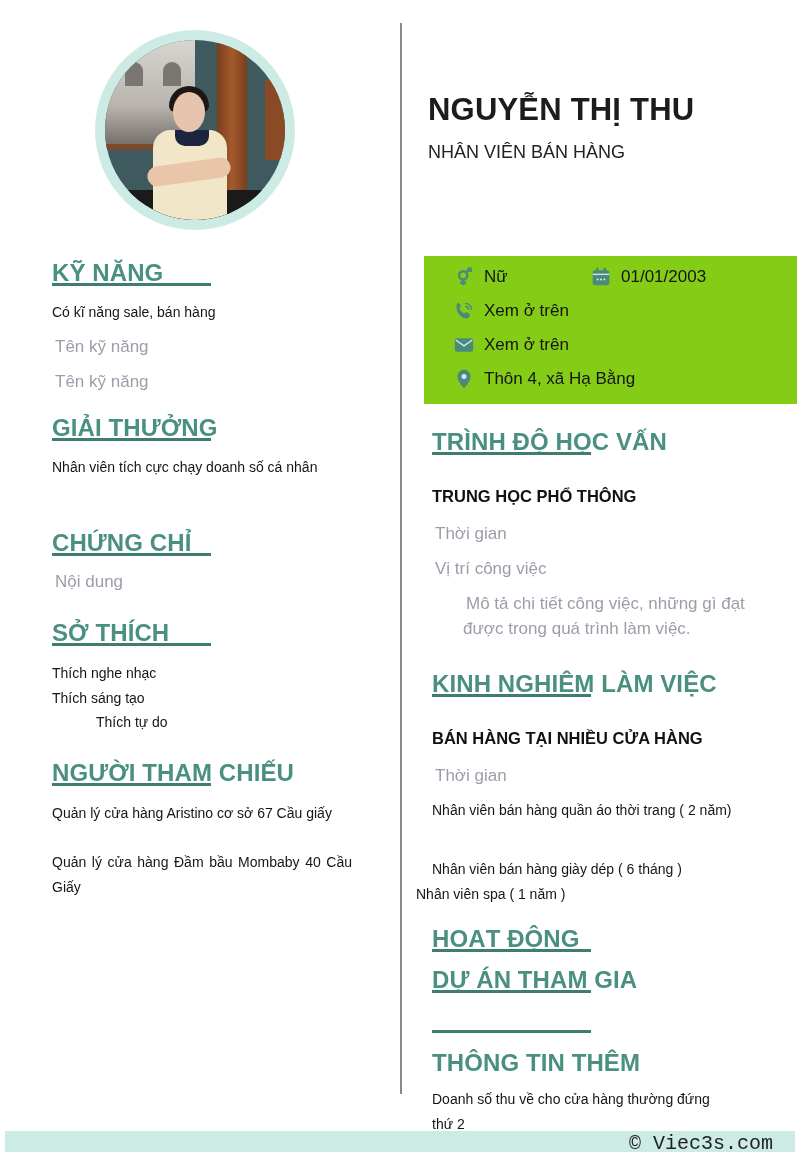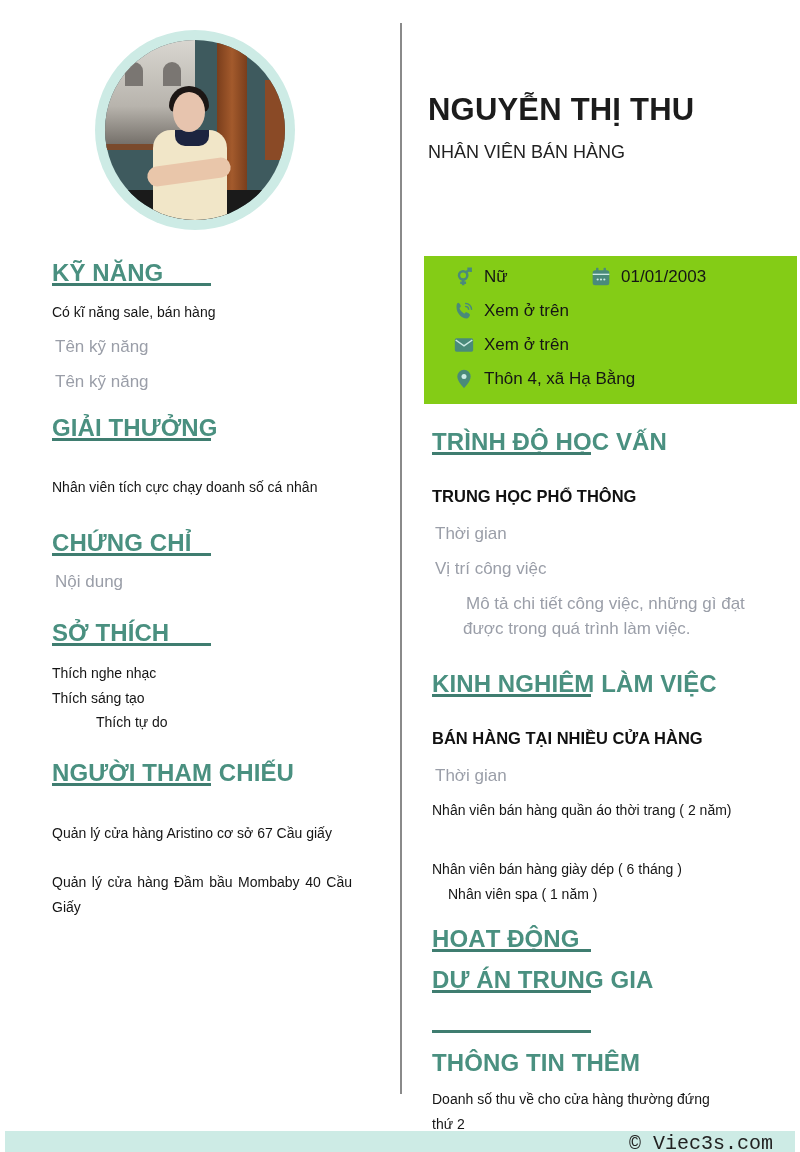--- a/index.html
+++ b/index.html
@@ -32,21 +32,21 @@
     .contact { position: absolute; left: 424px; top: 256px; width: 373px; height: 148px; background: #84cc16; }
     .c-item { position: absolute; display: flex; align-items: center; font-size: 17px; color: #151515; }
     .c-item svg { width: 20px; height: 20px; margin-right: 10px; flex-shrink: 0; }
 
     
     .sec { position: absolute; font-size: 24px; font-weight: 700; color: #4a9080; letter-spacing: 0.1px; }
     .sec-line { position: absolute; height: 3px; width: 159px; background: #3f7d70; }
 
     .txt { position: absolute; font-size: 14px; color: #151515; line-height: 24.5px; }
     .ph { position: absolute; font-size: 17px; color: #9a9ea8; line-height: 24.5px; }
-    .justify { text-align: justify; margin-top: 20px; }
+    .justify { text-align: justify; }
     .subhead { position: absolute; font-size: 16.5px; font-weight: 700; color: #111; }
 
     .footer { position: absolute; left: 5px; top: 1131px; width: 790px; height: 21px; background: #cdebe5; }
     .footer span { position: absolute; right: 22px; top: 1px; font-family: "Liberation Mono", "DejaVu Sans Mono", monospace; font-size: 20px; color: #222; }
   </style>
 </head>
 <body>
 
 <div class="divider"></div>
 
@@ -144,26 +144,26 @@
 <div class="ph" style="left:435px; top:522px;">Thời gian</div>
 <div class="ph" style="left:435px; top:557px;">Vị trí công việc</div>
 <div class="ph" style="left:432px; top:592px; width:300px; text-indent:3px;margin-left:31px;">Mô tả chi tiết công việc, những gì đạt được trong quá trình làm việc.</div>
 
 <div class="sec" style="left:432px; top:670px;">KINH NGHIỆM LÀM VIỆC</div>
 <div class="sec-line" style="left:432px; top:694px;"></div>
 <div class="subhead" style="left:432px; top:729px;">BÁN HÀNG TẠI NHIỀU CỬA HÀNG</div>
 <div class="ph" style="left:435px; top:764px;">Thời gian</div>
 <div class="txt" style="left:432px; top:798px; width:330px;">Nhân viên bán hàng quần áo thời trang ( 2 năm)</div>
 <div class="txt" style="left:432px; top:857px; width:330px;">Nhân viên bán hàng giày dép ( 6 tháng )</div>
-<div class="txt" style="left:448px; top:882px; width:330px;">Nhân viên spa ( 1 năm )</div>
+<div class="txt" style="left:416px; top:882px; width:330px;">Nhân viên spa ( 1 năm )</div>
 
 <div class="sec" style="left:432px; top:925px;">HOẠT ĐỘNG</div>
 <div class="sec-line" style="left:432px; top:949px;"></div>
 
-<div class="sec" style="left:432px; top:966px;">DỰ ÁN TRUNG GIA</div>
+<div class="sec" style="left:432px; top:966px;">DỰ ÁN THAM GIA</div>
 <div class="sec-line" style="left:432px; top:990px;"></div>
 
 <div class="sec" style="left:432px; top:1006px;margin-top:43px;">THÔNG TIN THÊM</div>
 <div class="sec-line" style="left:432px; top:1030px;"></div>
 <div class="txt" style="left:432px; top:1043px; width:300px;margin-top:44px;">Doanh số thu về cho cửa hàng thường đứng thứ 2</div>
 
 <div class="footer">
   <span>© Viec3s.com</span>
 </div>
 

